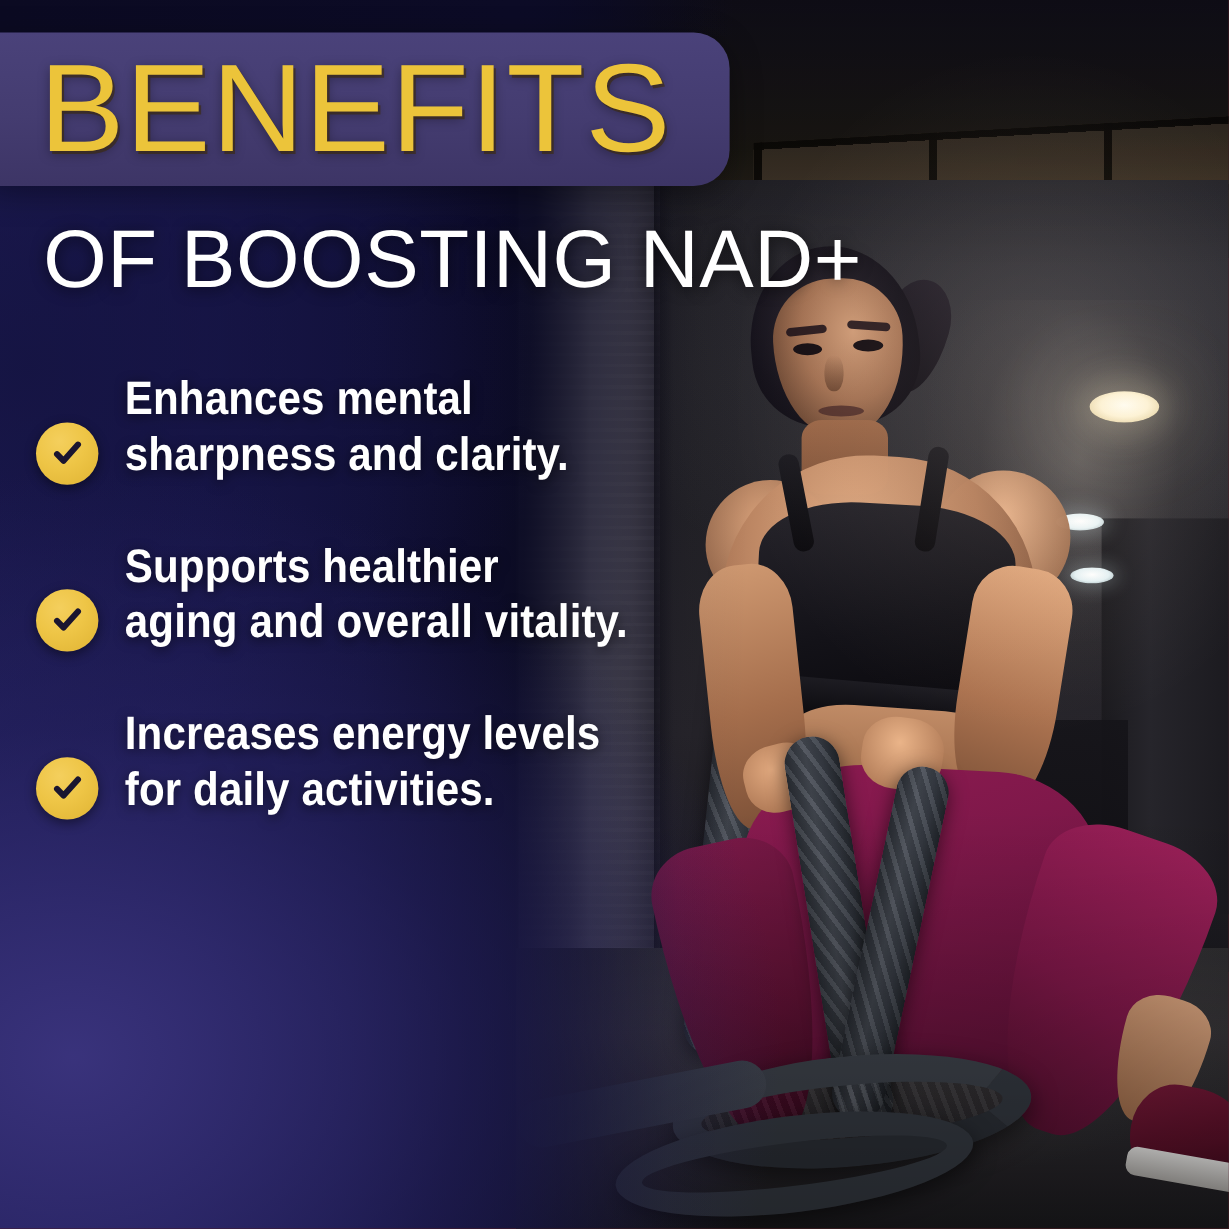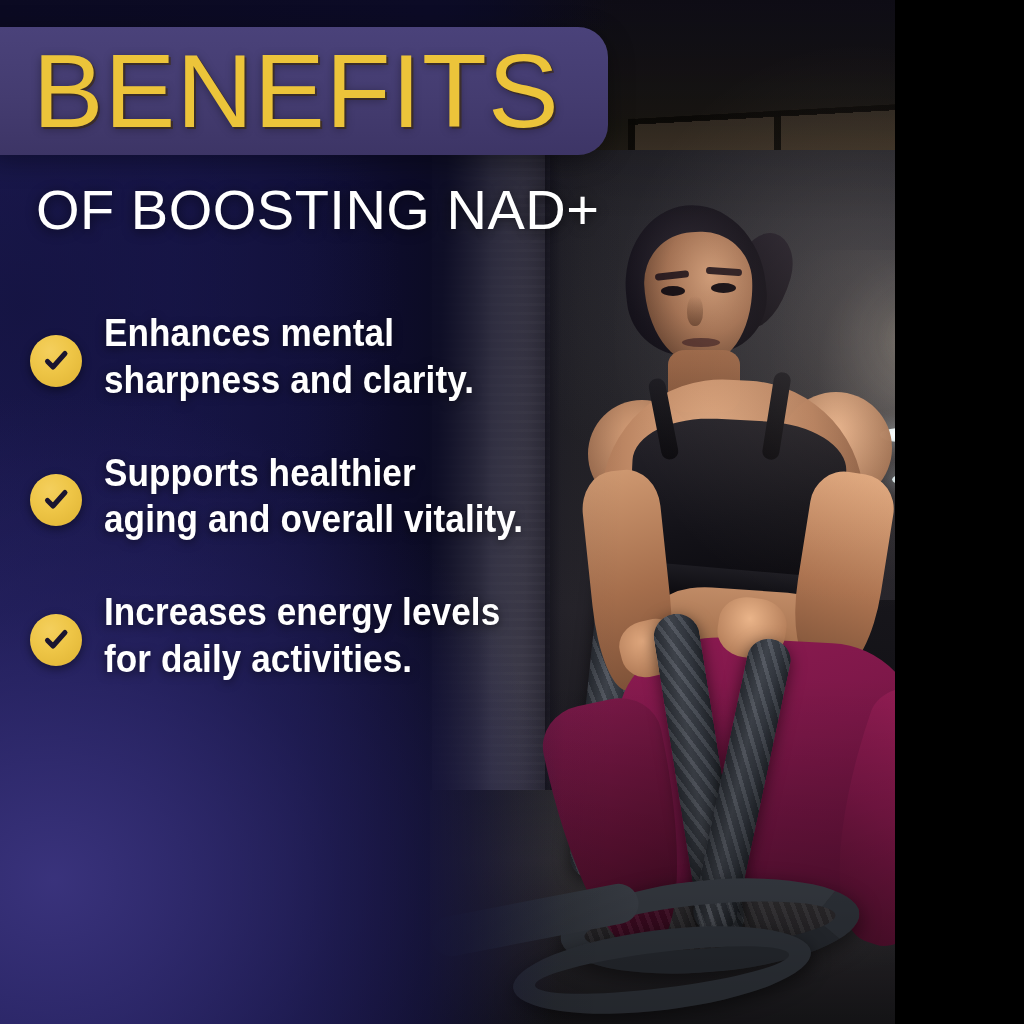--- a/index.html
+++ b/index.html
@@ -1,20 +1,20 @@
 <!DOCTYPE html>
 <html><head>
 <meta charset="utf-8">
 <style>
   * { margin:0; padding:0; box-sizing:border-box; }
   html,body { background:#000; }
 
   .poster{
     position:relative;
-    width:895px; height:1024px;
+    width:1024px; height:1024px;
     overflow:hidden;
     font-family:"Liberation Sans", sans-serif;
     background:#ef4444;
   }
 
   
   .photo{
     position:absolute; inset:0;
     background:#100e1c;
   }
@@ -326,36 +326,36 @@
     letter-spacing:1px;
     color:#ecc43a;
     text-shadow:
       2px 2px 0 rgba(60,40,0,.55),
       0 2px 10px rgba(0,0,0,.35);
     transform:scaleX(1.02);
     white-space:nowrap;
   }
   .subtitle{
     position:absolute; left:36px; top:182px;
-    font-size:56px;
+    font-size:68px;
     line-height:1;
     font-weight:400;
     letter-spacing:.5px;
     color:#ffffff;
     white-space:nowrap;
     text-shadow:0 2px 12px rgba(0,0,0,.6);
   }
 
   
   .bullets{
     position:absolute; left:30px; top:310px; width:560px;
   }
   .bullet{
     display:flex;
-    align-items:center;
+    align-items:flex-end;
     margin-bottom:46px;
   }
   .check{
     flex:0 0 auto;
     width:52px; height:52px;
     margin-top:8px;
     margin-right:22px;
     border-radius:50%;
     background:radial-gradient(circle at 38% 30%,#f4cf5d 0%,#eec546 45%,#dfb333 100%);
     box-shadow:0 3px 10px rgba(0,0,0,.45);

